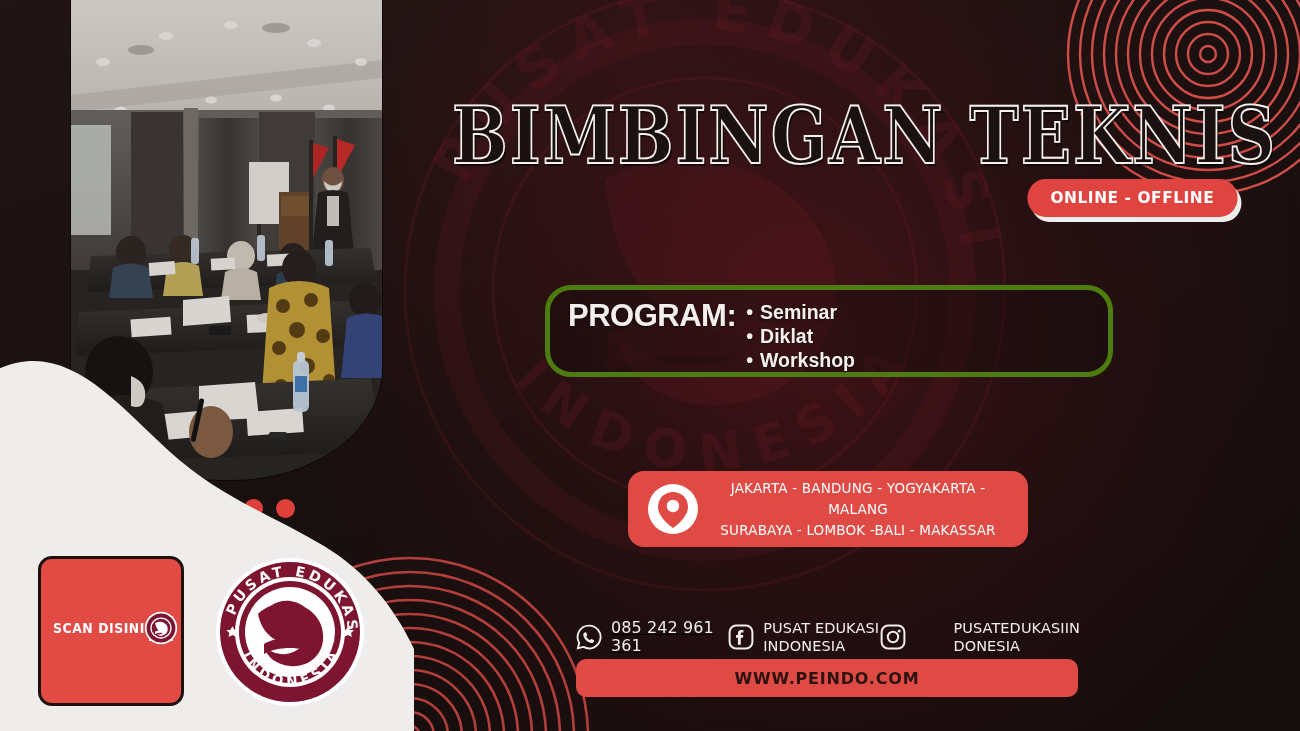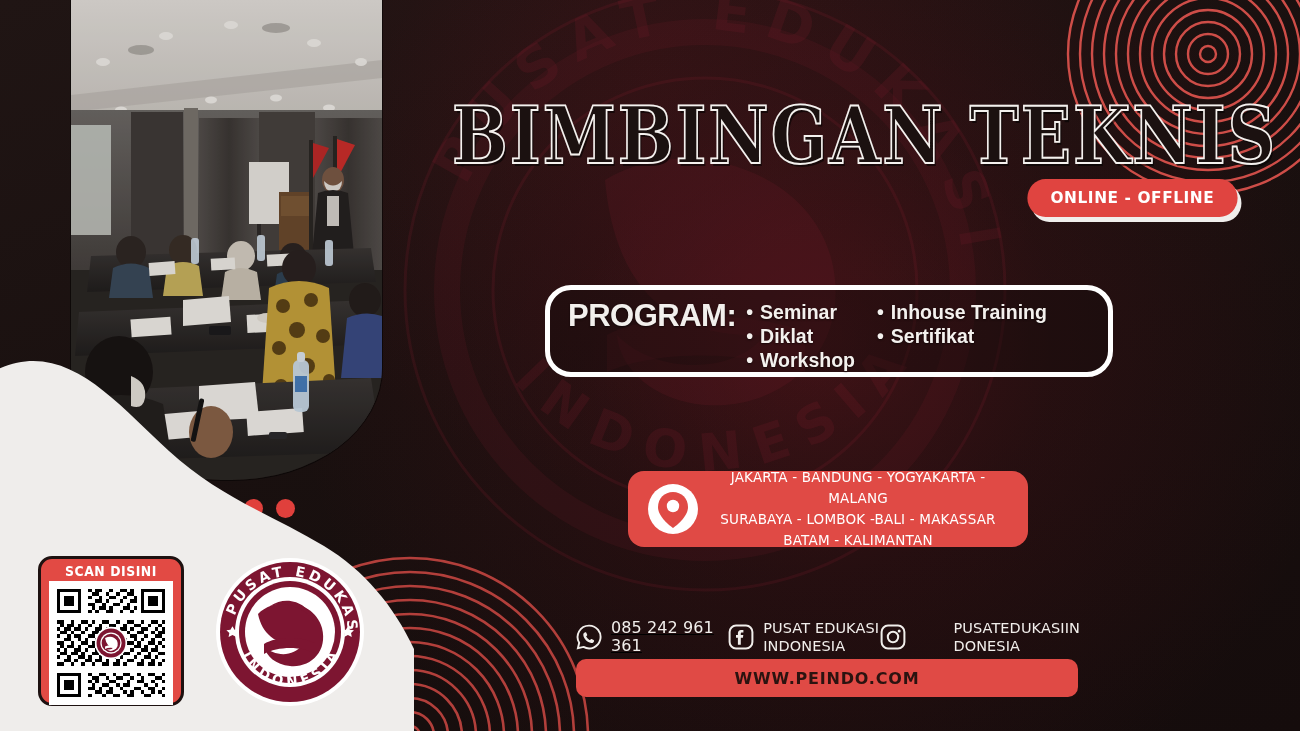--- a/index.html
+++ b/index.html
@@ -58,21 +58,21 @@
   }
 
   
   .qr-card{
     position:absolute; left:38px; top:556px;
     width:146px; height:150px;
     background:#e24a44;
     border:3px solid #1d1110;
     border-radius:14px;
     padding:3px 8px 8px 8px;
-    display:flex; flex-direction:column; align-items:center;
+    display:flex; flex-direction:row; align-items:center;
   }
   .qr-title{
     font-size:13.5px; font-weight:700; letter-spacing:.6px;
     color:#ffffff; line-height:19px;
     font-family:"DejaVu Sans", sans-serif;
     transform:scaleX(.92);
   }
   .qr-box{
     position:relative; flex:1; width:100%;
     background:#ffffff; padding:4px;
@@ -115,21 +115,21 @@
     font-size:16px; font-weight:700; letter-spacing:.6px;
     font-family:"DejaVu Sans", sans-serif;
     box-shadow:4px 5px 0 0 #f0eeec;
     transform:scaleX(.96);
   }
 
   
   .program-box{
     position:absolute; left:545px; top:285px;
     width:568px; height:92px;
-    border:5px solid #ffffff;
+    border:5px solid #4d7c0f;
     border-radius:26px;
     background:rgba(22,13,13,.42);
     display:flex; align-items:flex-start;
     padding:9px 0 0 18px;
   }
   .program-label{
     color:#f2efec;
     font-size:31px; font-weight:700; letter-spacing:-.5px;
     font-family:"Liberation Sans", sans-serif;
     line-height:34px;
@@ -701,37 +701,32 @@
   <div class="pill-onoff">ONLINE - OFFLINE</div>
 
   <div class="program-box">
     <div class="program-label">PROGRAM:</div>
     <div class="program-cols">
       <div class="prog-col">
         <div class="prog-item">Seminar</div>
         <div class="prog-item">Diklat</div>
         <div class="prog-item">Workshop</div>
       </div>
-      <div class="prog-col">
-        <div class="prog-item">Inhouse Training</div>
-        <div class="prog-item">Sertifikat</div>
-      </div>
     </div>
   </div>
 
   <div class="location">
     <svg class="loc-icon" viewBox="0 0 50 50">
       <circle cx="25" cy="25" r="25" fill="#ffffff"></circle>
       <path d="M25 8 C 16.5 8 10 14.6 10 23 C 10 34 25 44 25 44 C 25 44 40 34 40 23 C 40 14.6 33.5 8 25 8 Z" fill="#e04a45"></path>
       <circle cx="25" cy="22" r="6.2" fill="#ffffff"></circle>
     </svg>
     <div class="loc-lines">
       <div>JAKARTA - BANDUNG - YOGYAKARTA - MALANG</div>
       <div>SURABAYA - LOMBOK -BALI - MAKASSAR</div>
-      <div>BATAM - KALIMANTAN</div>
     </div>
   </div>
 
   <div class="contacts">
 
     <div class="c-item c-wa">
       <svg class="c-ico" viewBox="0 0 26 26">
         <path d="M13 1.6 A11.4 11.4 0 0 0 3.2 18.8 L1.9 24.2 L7.5 22.9 A11.4 11.4 0 1 0 13 1.6 Z" fill="none" stroke="#f1eeeb" stroke-width="1.9"></path>
         <path d="M9.2 8.2 c.4-.1 .9 0 1.1 .5 l.9 2 c.1 .3 0 .6-.2 .8 l-.7 .7 c-.1 .2-.1 .4 0 .6 a8 8 0 0 0 3.2 3.2 c.2 .1 .4 .1 .6 0 l.7-.8 c.2-.2 .5-.3 .8-.2 l2 .9 c.4 .2 .6 .6 .5 1 -.2 1.4-1.4 2.3-2.9 2.1 -3.9-.5-7.4-4-7.9-7.9 -.2-1.4 .6-2.6 1.9-2.9 z" fill="#f1eeeb"></path>
       </svg>

